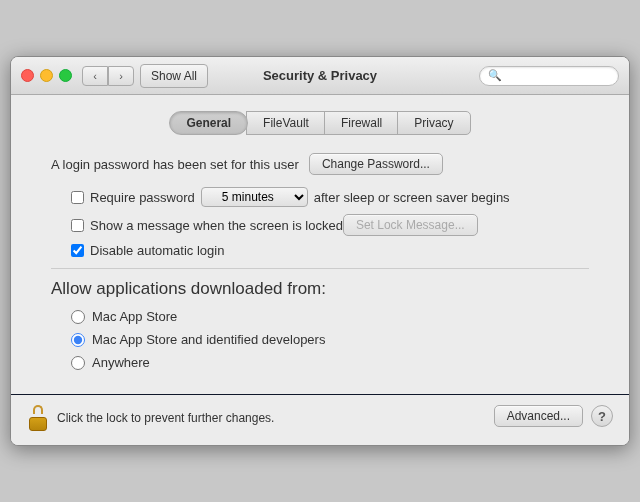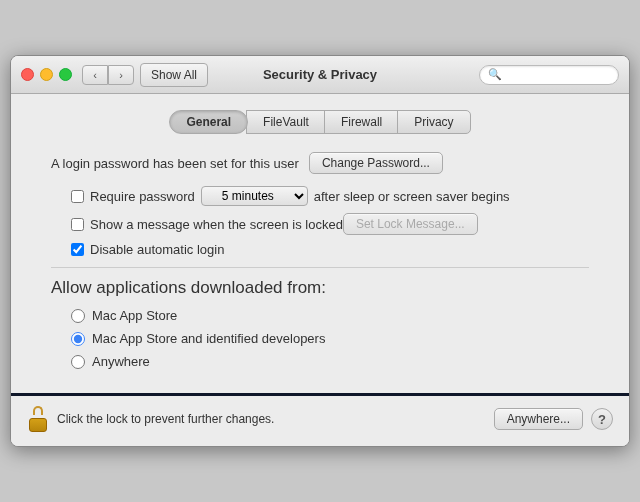--- a/index.html
+++ b/index.html
@@ -244,25 +244,25 @@
     }
 
     .radio-label {
       font-size: 13px;
       color: #333;
     }
 
     
     .footer {
       display: flex;
-      align-items: center;
+      align-items: flex-start;
       justify-content: space-between;
       padding: 10px 16px 14px;
       background: #ececec;
-      border-top: 3px solid #0f172a;
+      border-top: 1px solid #0f172a;
     }
 
     .lock-area {
       display: flex;
       align-items: center;
       gap: 8px;
     }
 
     .lock-icon {
       width: 22px;
@@ -405,17 +405,17 @@
 
   <div class="footer">
     <div class="lock-area">
       <div class="lock-icon">
         <div class="lock-shackle"></div>
         <div class="lock-body"></div>
       </div>
       <span class="lock-text">Click the lock to prevent further changes.</span>
     </div>
     <div class="footer-right">
-      <button class="mac-button">Anywhere...</button>
+      <button class="mac-button">Advanced...</button>
       <div class="help-btn">?</div>
     </div>
   </div>
 </div>
 
 </body></html>

